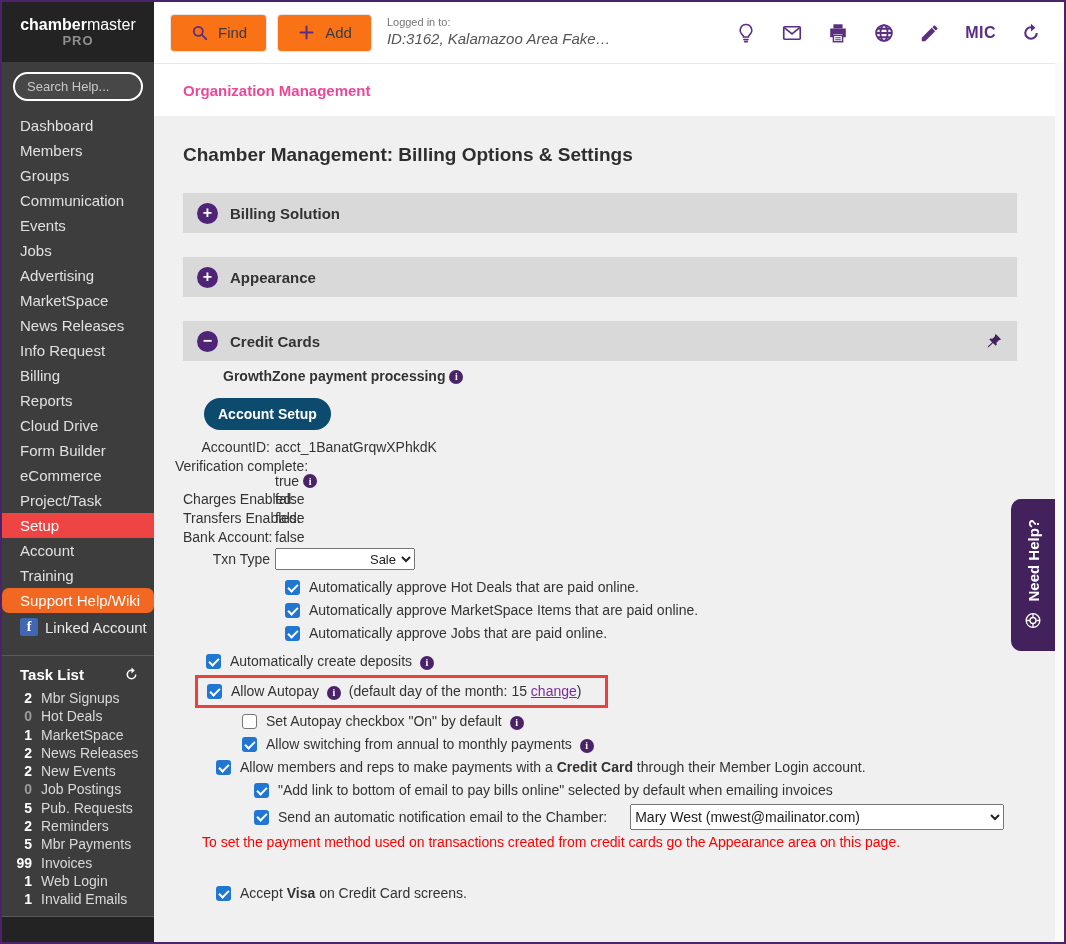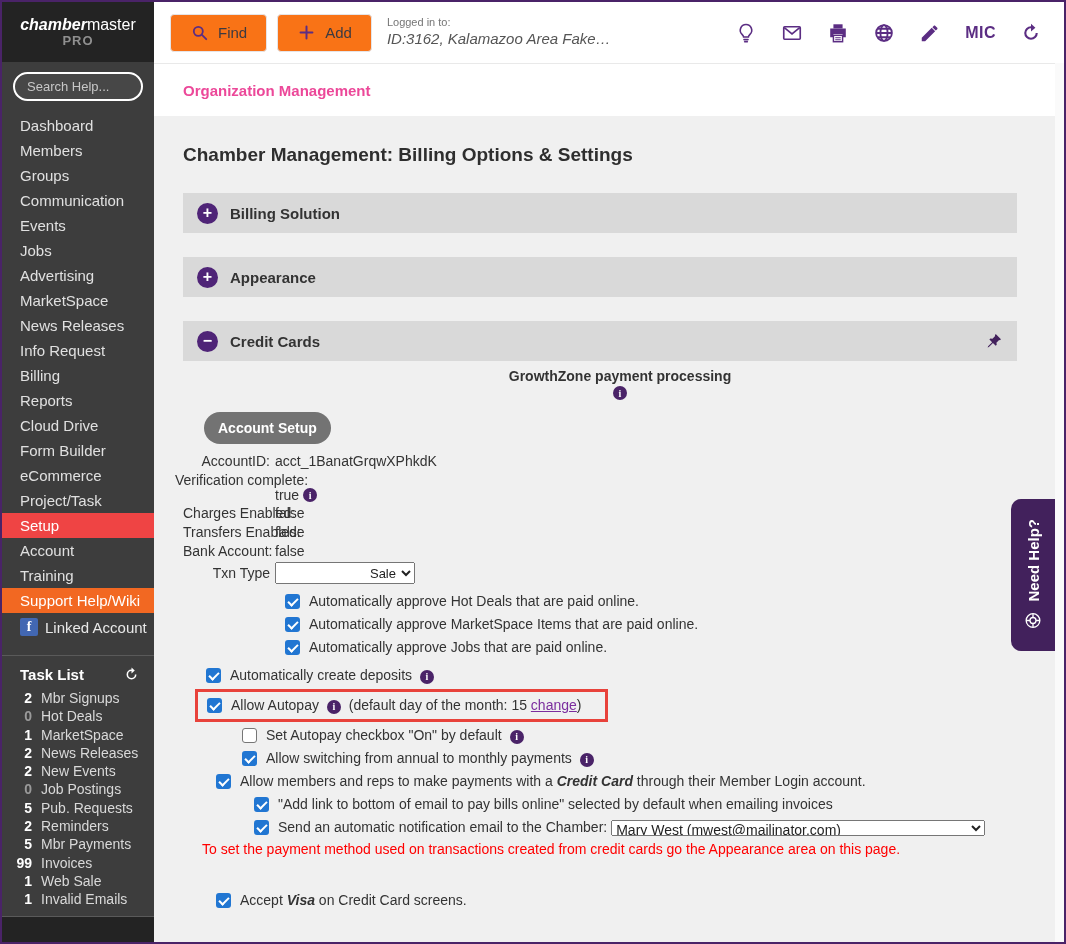--- a/index.html
+++ b/index.html
@@ -10,21 +10,21 @@
   .sidebar { width:152px; flex:0 0 152px; background:#3d3d3d; color:#e4e4e4; display:flex; flex-direction:column; position:relative; }
   .logo { height:60px; background:#232323; display:flex; flex-direction:column; align-items:center; justify-content:center; line-height:1.1; }
   .logo-line { font-size:16px; color:#fff; }
   .logo-line b { font-weight:bold; }
   .logo-tier { font-size:13px; font-weight:bold; color:#8f8f8f; letter-spacing:1px; }
   .search-wrap { padding:10px 11px 12px 11px; }
   .search-wrap input { width:100%; background:#474747; border:2px solid #fff; border-radius:15px; color:#ccc; font-size:13px; padding:5px 12px; outline:none; font-family:inherit; }
   .search-wrap input::placeholder { color:#c7c7c7; }
   .m-item { font-size:15px; color:#e0e0e0; padding:3px 0 3px 18px; line-height:19px; cursor:pointer; }
   .m-item.active { background:#ef4444; color:#fff; }
-  .m-item.support { background:#f26822; color:#fff; }
+  .m-item.support { background:#f26822; color:#fff;border-radius:7px; }
   .linked { display:flex; align-items:center; gap:7px; padding:5px 0 5px 18px; font-size:15px; color:#e8e8e8; cursor:pointer; }
   .fb { width:18px; height:18px; background:#4267b2; color:#fff; border-radius:2px; display:flex; align-items:center; justify-content:center; font-size:14px; font-weight:bold; font-family:"Liberation Serif",serif; }
   .tasks-section { border-top:1px solid #5a5a5a; margin-top:14px; padding-top:10px; }
   .tasks-head { display:flex; align-items:center; justify-content:space-between; padding:0 14px 8px 18px; font-size:15px; font-weight:bold; color:#fff; }
   .t-row { display:flex; font-size:14px; line-height:14px; margin-bottom:4.3px; cursor:pointer; }
   .t-count { width:30px; text-align:right; font-weight:bold; color:#fff; margin-right:9px; }
   .t-count.zero { color:#9a9a9a; }
   .t-label { color:#d9d9d9; }
   .sidebar-footer { position:absolute; bottom:0; left:0; width:100%; height:26px; background:#232323; border-top:1px solid #5a5a5a; }
 
@@ -47,49 +47,49 @@
   .page-title { font-size:19px; font-weight:bold; color:#2e2e2e; margin:14px 0 27px 0; }
 
   .acc { height:40px; background:#d9d9d9; display:flex; align-items:center; padding:0 14px; margin-bottom:24px; cursor:pointer; }
   .acc.last { margin-bottom:6px; }
   .acc-icon { width:21px; height:21px; border-radius:50%; background:#4f2477; color:#fff; font-size:16px; font-weight:bold; display:flex; align-items:center; justify-content:center; line-height:1; }
   .acc-label { margin-left:12px; font-size:15px; font-weight:bold; color:#333; }
   .acc-pin { margin-left:auto; width:19px; height:19px; }
   .acc-pin svg { width:19px; height:19px; }
 
   .gz { margin-left:40px; font-size:14px; color:#333; line-height:19px; }
-  .gz-title { font-weight:bold; display:flex; align-items:center;flex-direction:column; }
+  .gz-title { font-weight:bold; display:flex; align-items:center; }
   .gz-desc { max-width:648px; margin-top:1px; }
-  .setup-btn { background:#737373; color:#fff; font-weight:bold; font-size:14px; border:none; border-radius:16px; padding:8px 14px; margin:12px 0 9px 21px; cursor:pointer; font-family:inherit; }
+  .setup-btn { background:#0c4a6e; color:#fff; font-weight:bold; font-size:14px; border:none; border-radius:16px; padding:8px 14px; margin:12px 0 9px 21px; cursor:pointer; font-family:inherit; }
 
   .fields { font-size:14px; color:#333; }
   .f-row { display:flex; align-items:center; margin-bottom:3px; }
   .f-label { width:87px; flex:0 0 87px; text-align:right; white-space:nowrap; padding-right:0; }
   .f-value { margin-left:5px; }
   .f-stack-label { margin-left:-8px; }
   .f-stack-value { margin-left:92px; margin-top:-1px; display:flex; align-items:center; margin-bottom:2px; }
   .txn-select { width:140px; height:22px; font-size:13px; margin-left:5px; font-family:inherit; color:#222; text-align:right; text-align-last:right; padding-right:2px; }
 
   .options { margin-top:8px; font-size:14px; color:#333; }
   .cb-row { display:flex; align-items:center; margin-bottom:4px; line-height:19px; }
   .cb { width:15px; height:15px; flex:0 0 15px; border-radius:3px; margin-right:9px; position:relative; cursor:pointer; }
   .cb.on { background:#2176d2; }
   .cb.on::after { content:""; position:absolute; left:3px; top:3.5px; width:8px; height:4px; border-left:2px solid #fff; border-bottom:2px solid #fff; transform:rotate(-45deg); }
   .cb.off { background:#fff; border:1.5px solid #767676; }
   .red-box { display:inline-flex; align-items:center; border:3px solid #e8423b; padding:4px 24px 4px 9px; background:transparent; }
   .link { color:#7b2d9e; text-decoration:underline; cursor:pointer; }
   .warn { color:#f00; margin:2px 0 4px 19px; }
-  .notif-select { width:374px; height:16px; font-size:14px; margin-left:4px; font-family:inherit; color:#222; }
+  .notif-select { width:374px; height:26px; font-size:14px; margin-left:23px; font-family:inherit; color:#222; }
   .info { display:inline-flex; align-items:center; justify-content:center; width:14px; height:14px; flex:0 0 14px; border-radius:50%; background:#4a2368; color:#fff; font-size:10px; font-weight:bold; margin:0 4px; font-family:"Liberation Serif",serif; }
 
   .scroll-strip { position:absolute; right:0; top:61px; bottom:0; width:9px; background:#fafafa; }
   .need-help { position:absolute; right:9px; top:497px; width:44px; height:152px; background:#42215c; border-radius:10px 0 0 10px; display:flex; align-items:center; justify-content:center; cursor:pointer; }
   .nh-inner { writing-mode:vertical-rl; transform:rotate(180deg); display:flex; align-items:center; gap:9px; color:#fff; font-weight:bold; font-size:15px; }
   .nh-icon svg { width:20px; height:20px; transform:rotate(180deg); }
-  b { font-weight:bold;font-style:italic; }
+  b { font-weight:bold; }
 </style>
 </head>
 <body>
 
 <div class="frame">
 
   <aside class="sidebar">
     <div class="logo">
       <div class="logo-line"><b>chamber</b><span>master</span></div>
       <div class="logo-tier">PRO</div>
@@ -168,21 +168,21 @@
           <div class="t-row">
             <span class="t-count">5</span>
             <span class="t-label">Mbr Payments</span>
           </div>
           <div class="t-row">
             <span class="t-count">99</span>
             <span class="t-label">Invoices</span>
           </div>
           <div class="t-row">
             <span class="t-count">1</span>
-            <span class="t-label">Web Sale</span>
+            <span class="t-label">Web Login</span>
           </div>
           <div class="t-row">
             <span class="t-count">1</span>
             <span class="t-label">Invalid Emails</span>
           </div>
         </div>
     </div>
     <div class="sidebar-footer"></div>
   </aside>
 

